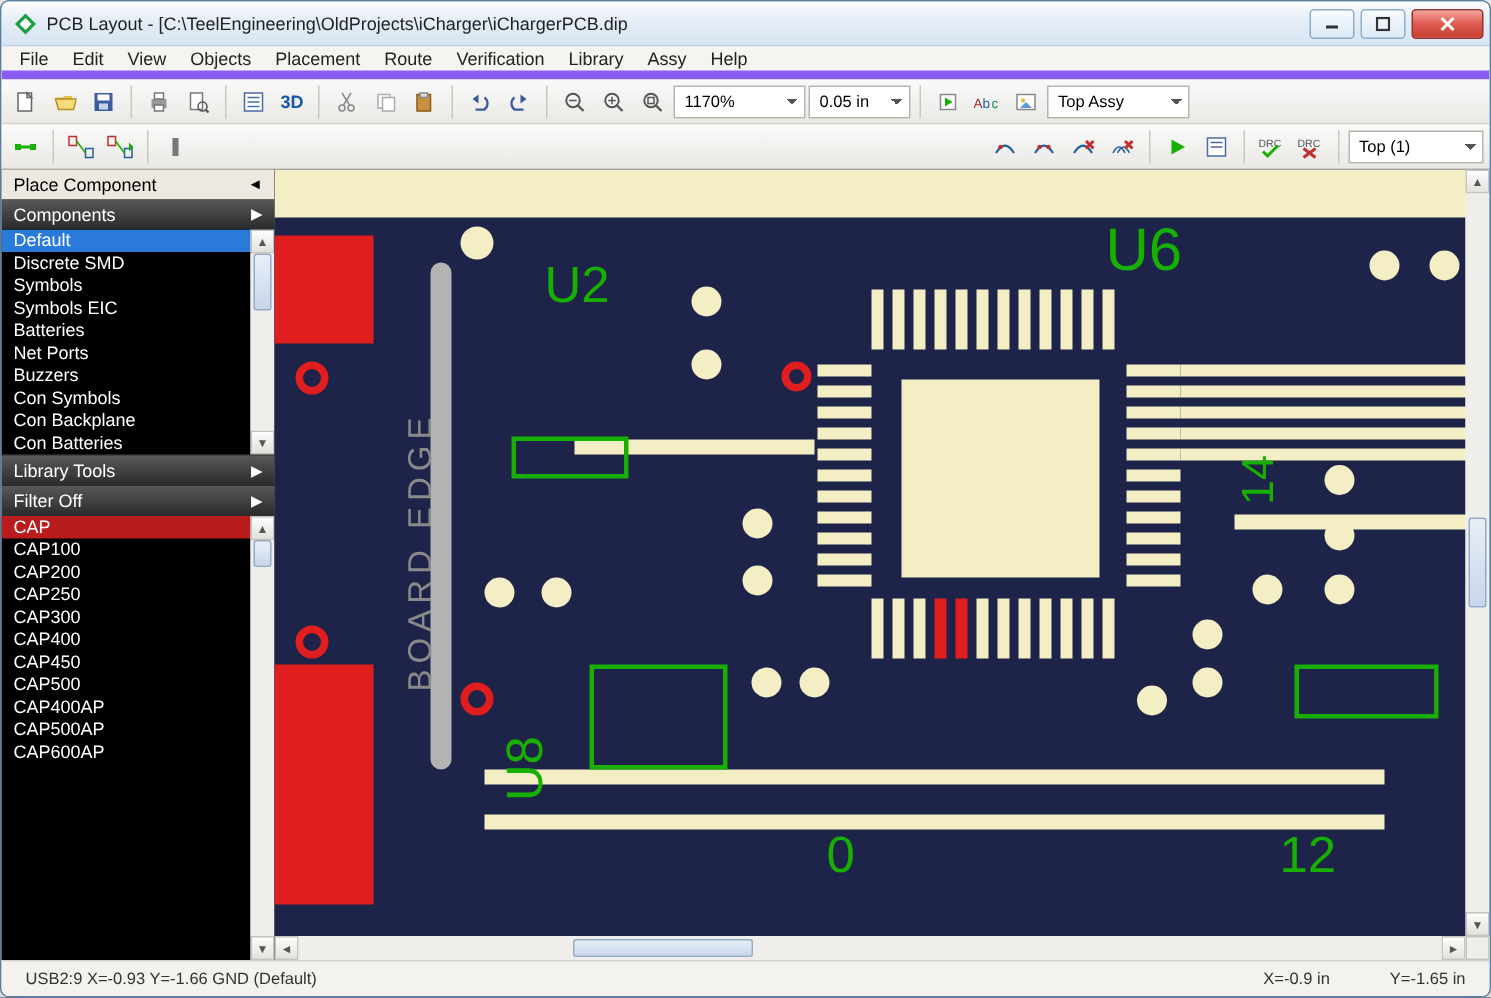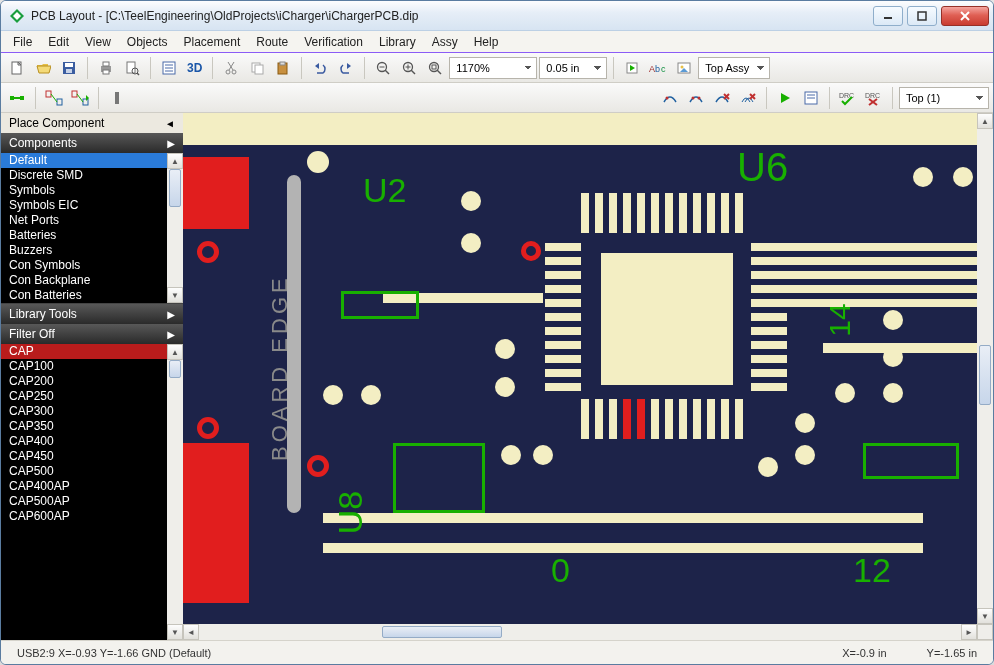--- a/index.html
+++ b/index.html
@@ -8,21 +8,21 @@
 .window { width: 994px; height: 665px; background: #fff; border: 1px solid #5a7ca0; border-radius: 6px; box-shadow: 0 4px 20px rgba(0,0,0,.25); display: flex; flex-direction: column; overflow: hidden; }
 
 .titlebar { height: 30px; background: linear-gradient(#fdfdfe,#e6eef7 40%,#d7e4f2); display: flex; align-items: center; padding: 0 4px 0 8px; border-bottom: 1px solid #bcd0e5; }
 .titlebar .app-icon { width: 16px; height: 16px; margin-right: 6px; }
 .titlebar .title { font-size: 12px; color: #222; flex: 0 0 auto; }
 .titlebar .spacer { flex: 1; }
 .winbtn { width: 30px; height: 20px; border: 1px solid #8faecb; border-radius: 3px; margin-left: 4px; display: flex; align-items: center; justify-content: center; background: linear-gradient(#f7fbff,#dce9f6); }
 .winbtn.close { width: 48px; background: linear-gradient(#f4a6a0,#e06055 45%,#c93c30); border-color: #963028; }
 .winbtn svg { display:block; }
 
-.menubar { height: 22px; background: #f5f4f0; border-bottom: 1px solid #8b5cf6; display: flex; align-items: center; padding: 0 4px; }
+.menubar { height: 22px; background: #f5f4f0; border-bottom: 6px solid #8b5cf6; display: flex; align-items: center; padding: 0 4px; }
 .menubar .mitem { font-size: 12px; color: #222; padding: 2px 8px; cursor: default; }
 
 .toolbar { height: 30px; background: linear-gradient(#fafafa,#e9e8e4); border-bottom: 1px solid #cfcdc6; display: flex; align-items: center; padding: 2px 4px; gap: 2px; }
 .tbtn { width: 24px; height: 24px; display: flex; align-items: center; justify-content: center; border: 1px solid transparent; border-radius: 3px; }
 .tsep { width: 1px; height: 22px; background: #c9c7bf; margin: 0 4px; }
 .tcombo { height: 22px; border: 1px solid #b7b4ab; background: #fff; font-size: 11px; padding: 0 18px 0 6px; appearance: none; background-image: linear-gradient(45deg,transparent 50%,#555 50%),linear-gradient(135deg,#555 50%,transparent 50%); background-position: right 8px center,right 4px center; background-size: 4px 4px,4px 4px; background-repeat: no-repeat; }
 .t3d { font-size: 12px; font-weight: 700; color: #1a56a8; padding: 0 4px; }
 
 .toolbar2 { height: 30px; background: linear-gradient(#fafafa,#e9e8e4); border-bottom: 1px solid #cfcdc6; display: flex; align-items: center; padding: 2px 4px; gap: 2px; }
 
@@ -224,21 +224,21 @@
           <text x="12" y="10" font-size="9" fill="#109040">c</text>
         </svg>
       </div>
     <div class="tbtn">
         <svg width="16" height="16">
           <rect x="2" y="3" width="12" height="10" fill="#fff" stroke="#888"></rect>
           <circle cx="6" cy="7" r="1.5" fill="#e6c048"></circle>
           <polygon points="4,12 8,8 12,12" fill="#5b9bd5"></polygon>
         </svg>
       </div>
-    <select class="tcombo" style="width:72px"><option>Top Assy</option></select>
+    <select class="tcombo" style="width:95px"><option>Top Assy</option></select>
   </div>
 
   <div class="toolbar2">
     <div class="tbtn">
         <svg width="20" height="16">
           <rect x="3" y="6" width="4" height="4" fill="#18b000"></rect>
           <rect x="13" y="6" width="4" height="4" fill="#18b000"></rect>
           <line x1="7" y1="8" x2="13" y2="8" stroke="#18b000" stroke-width="2"></line>
         </svg>
       </div>
@@ -332,22 +332,22 @@
         </div>
       <div class="panelhead">
           <span>Components</span>
           <span class="arrow">▶</span>
         </div>
       <div class="catlist">
         <div class="item sel">Default</div>
         <div class="item">Discrete SMD</div>
         <div class="item">Symbols</div>
         <div class="item">Symbols EIC</div>
+        <div class="item">Batteries</div>
         <div class="item">Net Ports</div>
-        <div class="item">Batteries</div>
         <div class="item">Buzzers</div>
         <div class="item">Con Symbols</div>
         <div class="item">Con Backplane</div>
         <div class="item">Con Batteries</div>
         <div class="sb">
             <div class="sbt">▲</div>
             <div class="track">
               <div class="thumb" style="top:0;height:38px;"></div>
             </div>
             <div class="sbt">▼</div>
@@ -360,21 +360,20 @@
       <div class="panelhead">
           <span>Filter Off</span>
           <span class="arrow">▶</span>
         </div>
       <div class="complist">
         <div class="item sel">CAP</div>
         <div class="item">CAP100</div>
         <div class="item">CAP200</div>
         <div class="item">CAP250</div>
         <div class="item">CAP300</div>
-        <div class="item">CAP350</div>
         <div class="item">CAP400</div>
         <div class="item">CAP450</div>
         <div class="item">CAP500</div>
         <div class="item">CAP400AP</div>
         <div class="item">CAP500AP</div>
         <div class="item">CAP600AP</div>
         <div class="sb">
             <div class="sbt">▲</div>
             <div class="track">
               <div class="thumb" style="top:0;height:18px;"></div>

